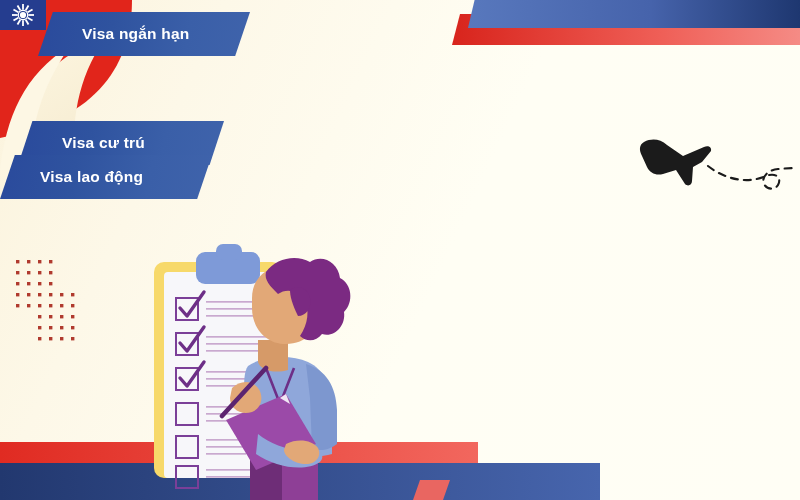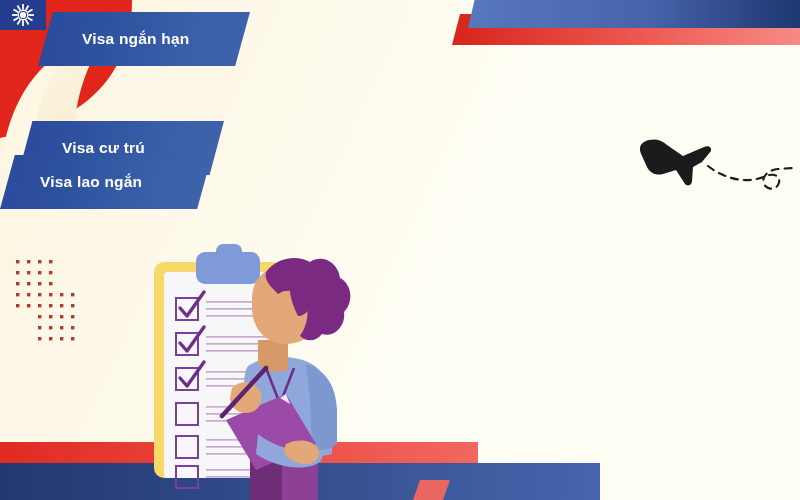--- a/index.html
+++ b/index.html
@@ -52,21 +52,21 @@
     line-height: 1.28;
     letter-spacing: 0.3px;
     text-transform: uppercase;
   }
   #headline .hl-line { display: block; white-space: pre; }
 
   
   #ribbons { left: 470px; top: 196px; width: 260px; height: 215px; }
   .ribbon {
     position: absolute;
-    height: 54px;
+    height: 44px;
     display: flex;
     align-items: center;
     color: #ffffff;
     font-size: 15.5px;
     font-weight: 700;
     letter-spacing: 0.2px;
     clip-path: polygon(7% 0, 100% 0, 93% 100%, 0 100%);
     background: linear-gradient(100deg, #2a4a9c 0%, #2f539f 35%, #3a5fa8 70%, #3f63ab 100%);
     box-shadow: 0 2px 5px rgba(30, 45, 100, 0.18);
   }
@@ -299,17 +299,17 @@
   </div>
 
   <div id="ribbons">
     <div class="ribbon" id="ribbon-0">
       <span class="ribbon-label">Visa ngắn hạn</span>
     </div>
     <div class="ribbon" id="ribbon-1">
       <span class="ribbon-label">Visa cư trú</span>
     </div>
     <div class="ribbon" id="ribbon-2">
-      <span class="ribbon-label">Visa lao ngắn</span>
+      <span class="ribbon-label">Visa lao động</span>
     </div>
   </div>
 
 </div>
 
 </body></html>

